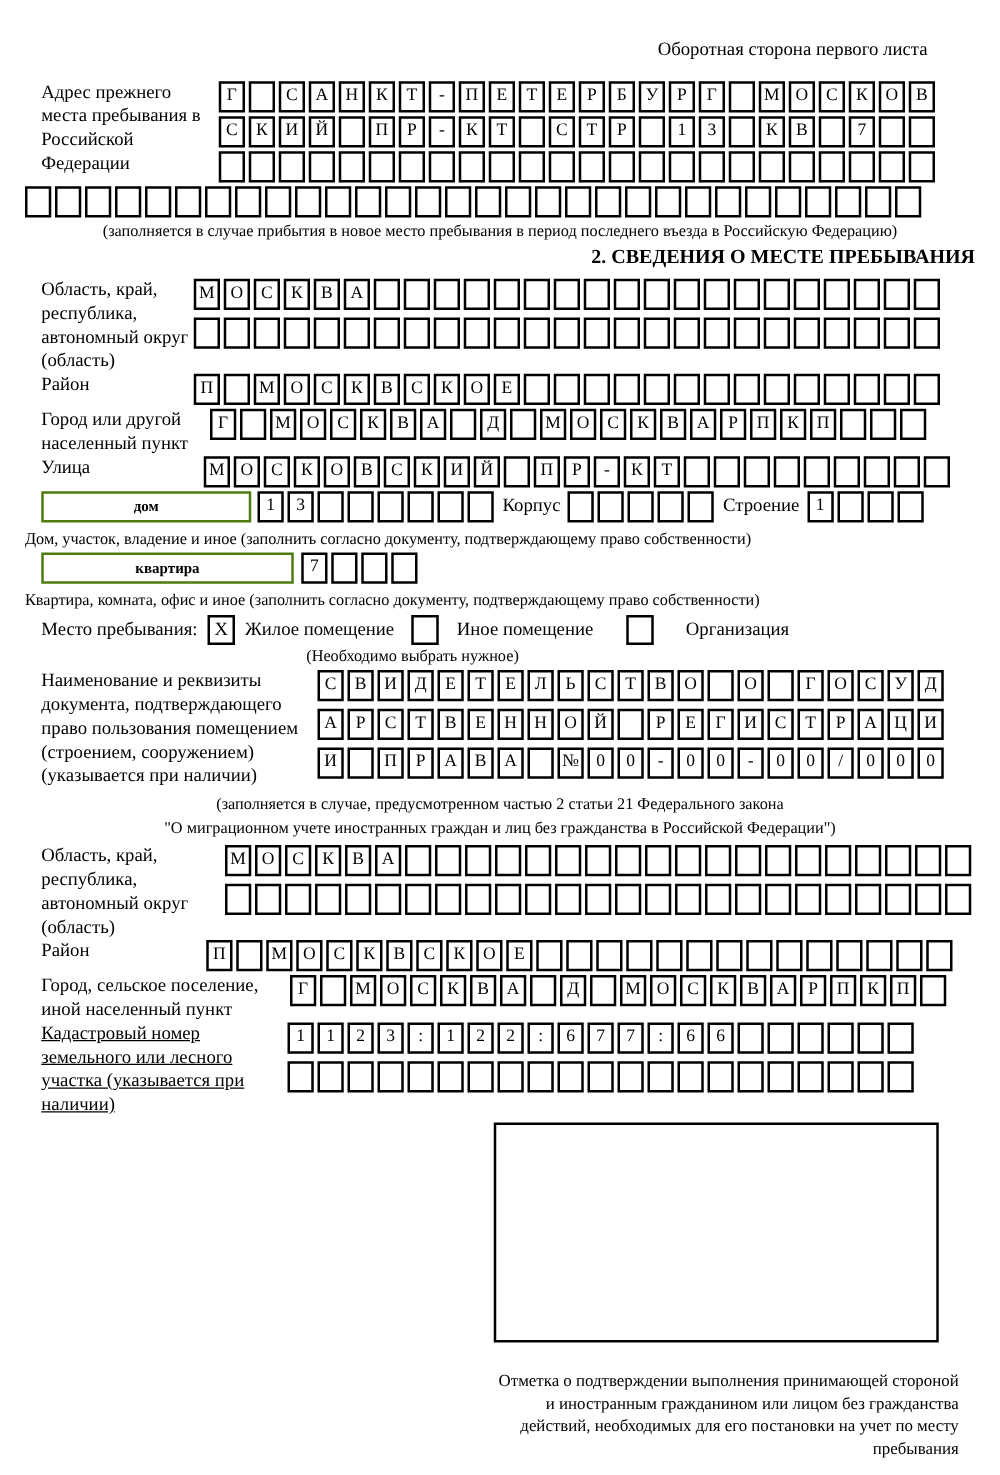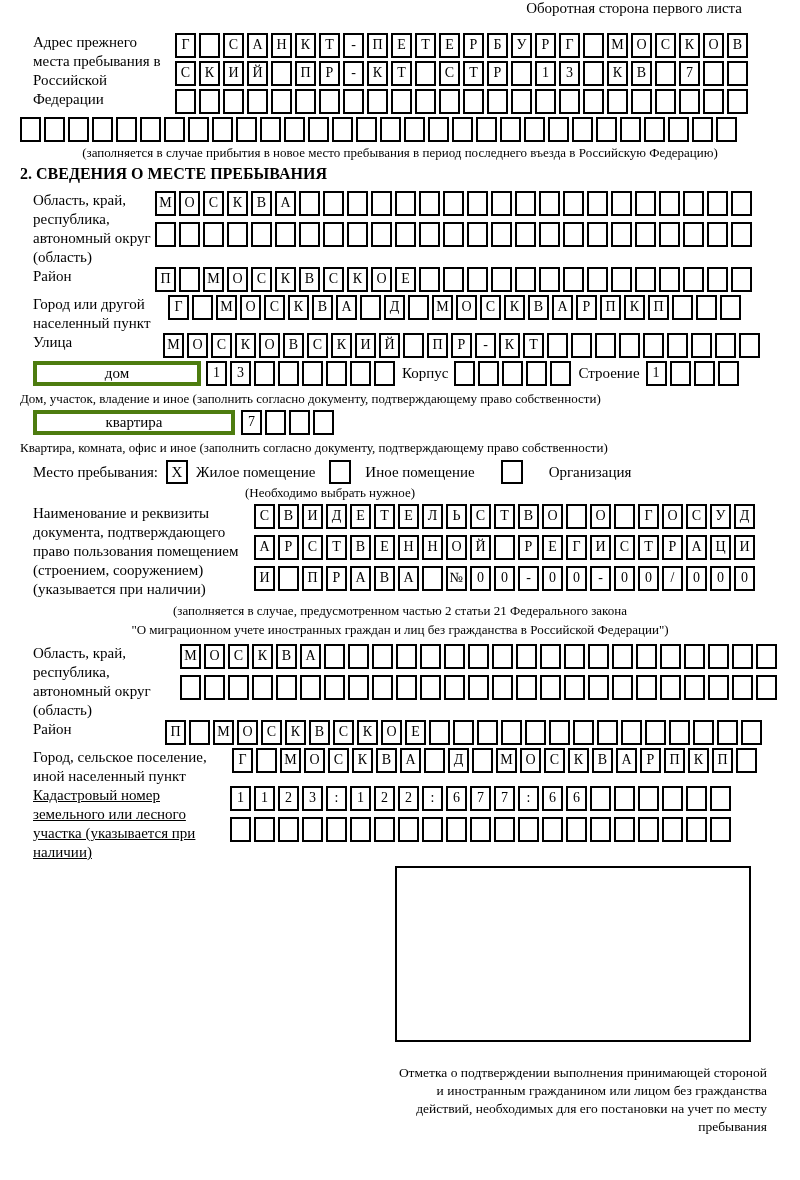--- a/index.html
+++ b/index.html
@@ -1,49 +1,49 @@
 <!DOCTYPE html>
 <html><head>
 <meta charset="utf-8">
 <style>
   html,body{margin:0;padding:0;background:#fff;}
   .page{
     width:800px;height:1180px;box-sizing:border-box;
-    padding:0 20px 0 20px;overflow:hidden;position:relative;
+    padding:32px 20px 0 20px;overflow:hidden;position:relative;
     background:#fff;color:#000;
     font-family:"Liberation Serif","DejaVu Serif",serif;
     font-size:15px;
   }
   .note-right{text-align:right;padding-right:38px;margin-bottom:16px;font-size:15px;}
   .frow{display:flex;align-items:flex-start;}
   .flabel{font-size:15px;line-height:19px;flex:0 0 auto;}
   .cellcol{flex:0 0 auto;}
   .cellrow{white-space:nowrap;height:25px;margin-bottom:3px;}
   .cell{
     display:inline-block;width:21px;height:25px;box-sizing:border-box;
     border:2px solid #000;margin-right:3px;text-align:center;
     font-size:14px;line-height:20px;vertical-align:top;overflow:hidden;
   }
   .indent{margin-left:13px;}
   .caption{font-size:13px;line-height:16px;margin:1px 0 3px 0;}
   .center{text-align:center;}
-  .title{font-size:16px;font-weight:bold;text-align:left;margin:4px 0 8px 0;}
+  .title{font-size:16px;font-weight:bold;text-align:right;margin:4px 0 8px 0;}
   .w-prev{width:142px;}
   .w-region{width:122px;}
   .w-city{width:135px;}
   .w-street{width:130px;}
   .w-doc{width:221px;}
   .w-factregion{width:147px;}
   .w-factdistrict{width:132px;}
   .w-factcity{width:199px;}
   .w-cad{width:197px;text-decoration:underline;}
   .wbox{
-    border:4px solid #4d7c0f;height:25px;box-sizing:border-box;
+    border:2px solid #4d7c0f;height:25px;box-sizing:border-box;
     display:flex;align-items:center;justify-content:center;
-    font-size:15px;flex:0 0 auto;
+    font-size:12px;flex:0 0 auto;font-weight:bold;
   }
   .cbox{
     display:inline-block;width:22px;height:24px;box-sizing:border-box;
     border:2px solid #000;text-align:center;line-height:20px;
     font-size:15px;vertical-align:middle;
   }
   .stayrow{display:flex;align-items:center;margin:4px 0 1px 13px;}
   .stayrow .gap-s{margin-left:8px;}
   .stayrow .gap-m{margin-left:14px;}
   .stayrow .gap-l{margin-left:26px;}

